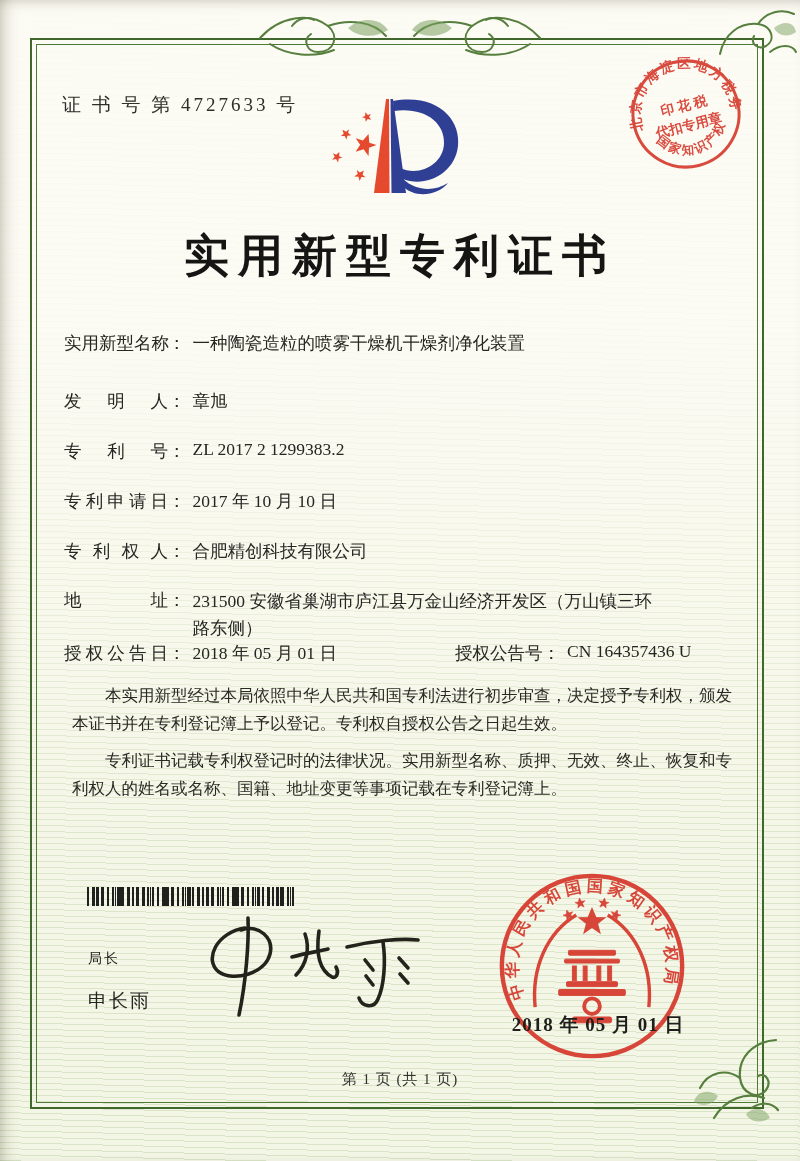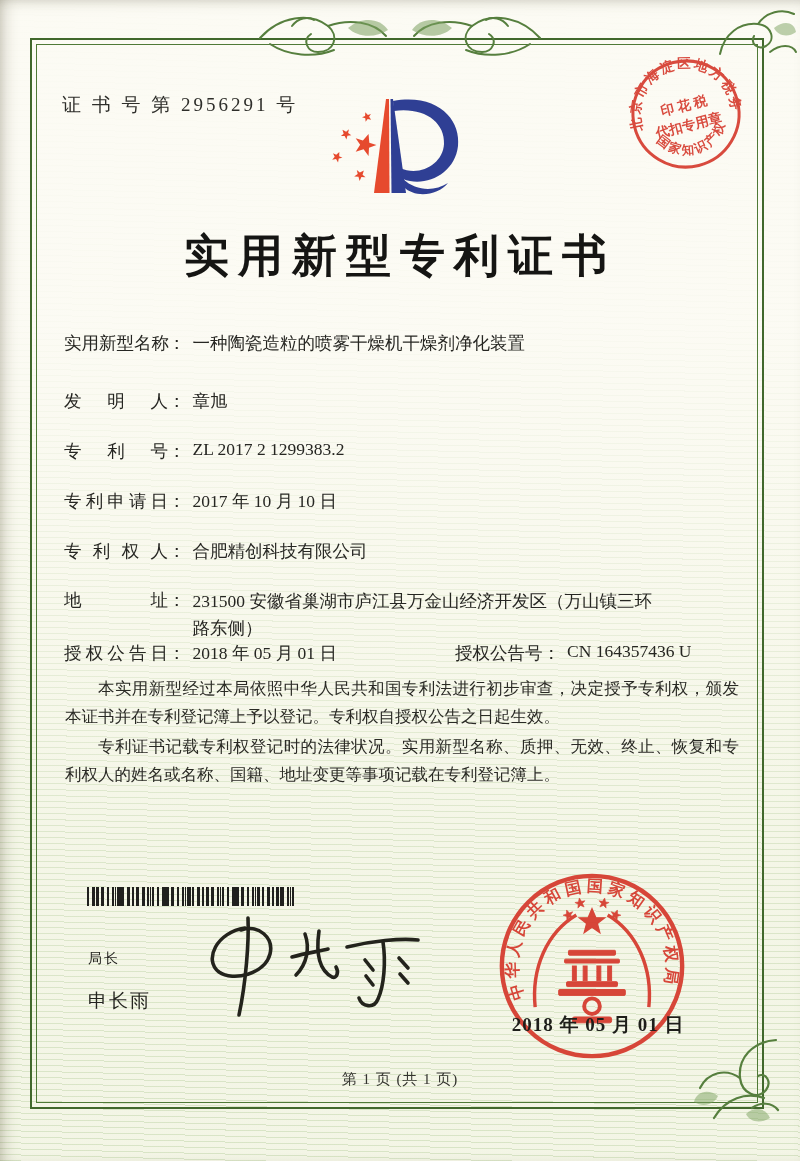--- a/index.html
+++ b/index.html
@@ -43,21 +43,21 @@
   .f-colon{display:inline-block;vertical-align:top;}
   .f-value{display:inline-block;margin-left:7px;vertical-align:top;}
   .f-value.wrap{white-space:normal;width:470px;line-height:1.55;}
   .row-name{top:331px;} .row-inventor{top:389px;} .row-patentno{top:439px;}
   .row-filing{top:489px;} .row-patentee{top:539px;} .row-address{top:588px;}
   .row-grantdate{top:641px;} .row-grantno{top:641px;left:455px;}
   .body-text{
     left:64px;top:674px;width:676px;
     font-size:16.5px;line-height:1.72;text-align:justify;color:#2a2a25;
   }
-  .body-text p{margin:1px;text-indent:2em;}
+  .body-text p{margin:8px;text-indent:2em;}
   .barcode{
     left:87px;top:887px;width:210px;height:19px;
     background:
       repeating-linear-gradient(90deg,#20201e 0 2px,transparent 2px 5px),
       repeating-linear-gradient(90deg,#20201e 0 1px,transparent 1px 7px),
       repeating-linear-gradient(90deg,transparent 0 9px,#20201e 9px 12px,transparent 12px 23px);
   }
   .sig-title{left:88px;top:950px;font-size:14px;letter-spacing:2px;color:#23231f;}
   .sig-name{left:88px;top:988px;font-size:19px;letter-spacing:2px;color:#23231f;}
   .sig-script{left:185px;top:912px;}
@@ -113,21 +113,21 @@
     <g stroke="#567f3e" stroke-width="2.2" fill="none" stroke-linecap="round">
       <path d="M88,6 C64,8 50,24 52,44 C54,60 70,66 78,56 C84,48 78,38 70,42"></path>
       <path d="M52,44 C38,34 20,38 12,54"></path>
       <path d="M26,84 C38,64 58,58 76,64"></path>
       <path d="M64,74 C72,68 84,68 90,76"></path>
     </g>
     <path d="M30,62 C20,54 8,58 6,68 C16,74 26,70 30,62 Z" fill="#7ba160" opacity="0.5"></path>
     <path d="M58,80 C66,72 78,74 82,84 C72,90 62,88 58,80 Z" fill="#7ba160" opacity="0.5"></path>
   </svg>
 
-  <div class="abs cert-no">证 书 号 第 2956291 号</div>
+  <div class="abs cert-no">证 书 号 第 4727633 号</div>
 
   <svg class="abs stamp-tax" width="150" height="150" viewBox="0 0 150 150">
     <defs>
       <path id="taxArcTop" d="M30.6,86.9 A46,46 0 1 1 119.4,86.9"></path>
       <path id="taxArcBottom" d="M37.4,88.7 A40,40 0 0 0 112.6,88.7"></path>
     </defs>
     <circle cx="75" cy="75" r="53" fill="none" stroke="#d5382b" stroke-width="3"></circle>
     <text font-size="13.5" fill="#d5382b" letter-spacing="2.5" font-weight="600">
       <textPath href="#taxArcTop" startOffset="4%">北京市海淀区地方税务局</textPath>
     </text>

